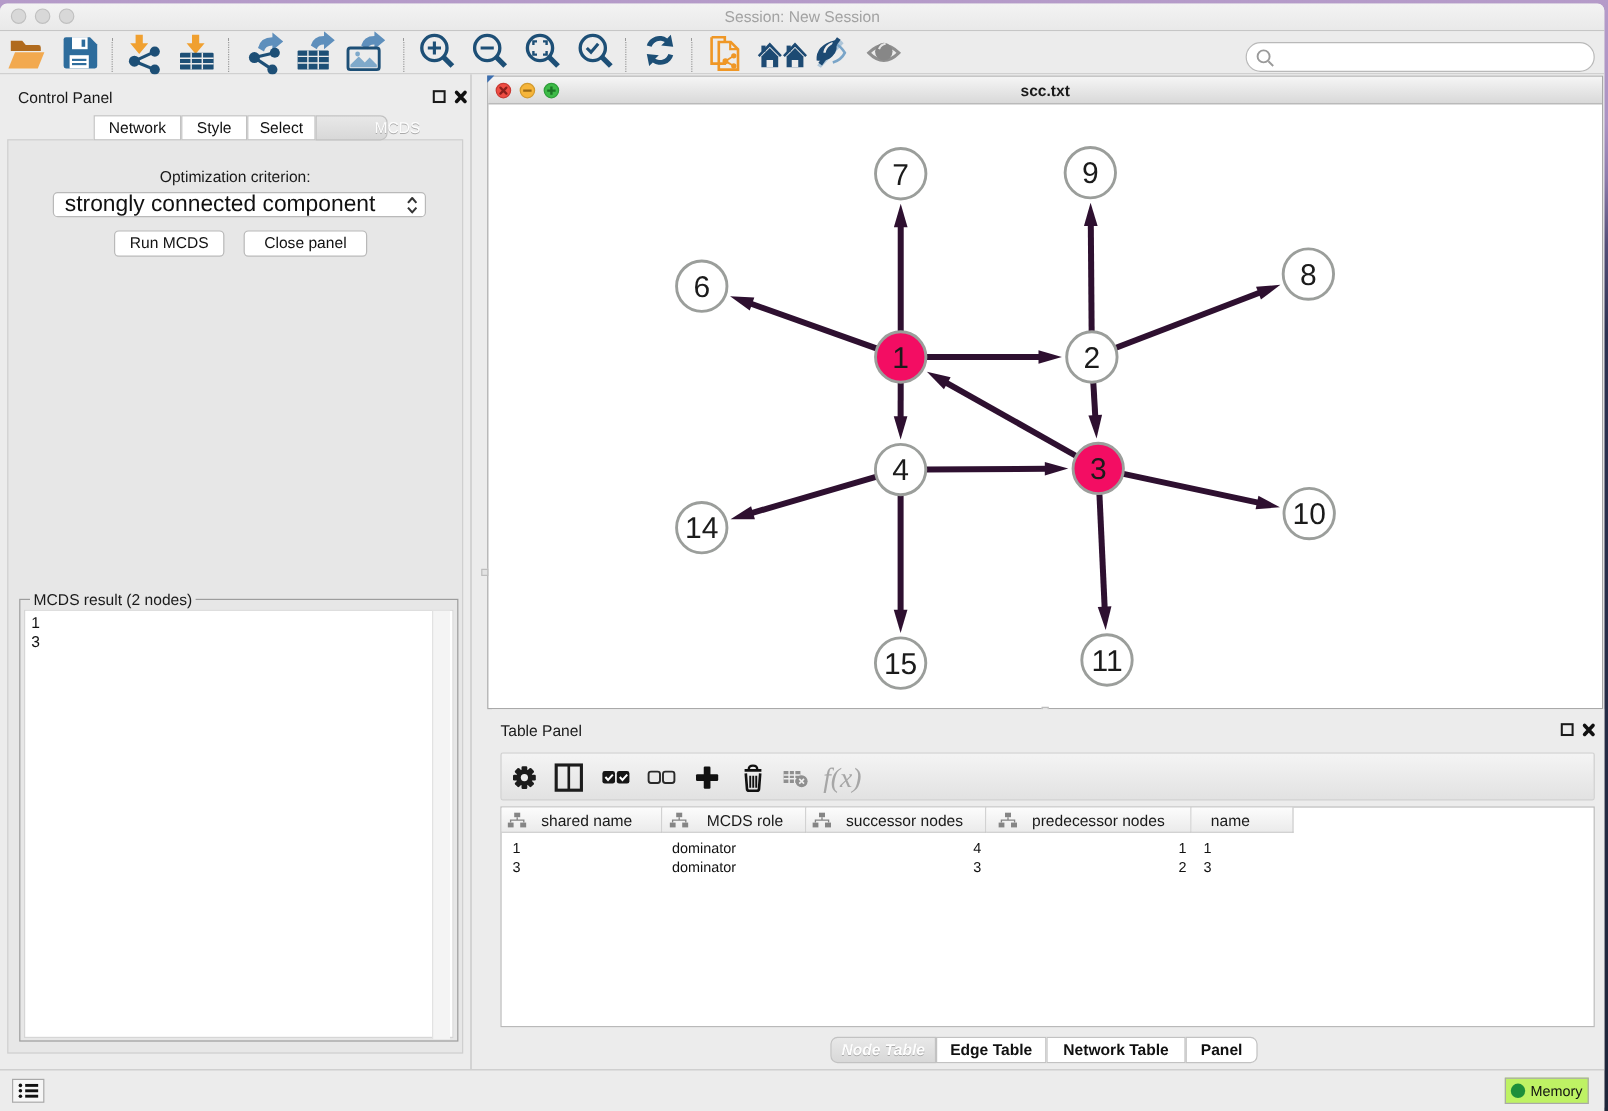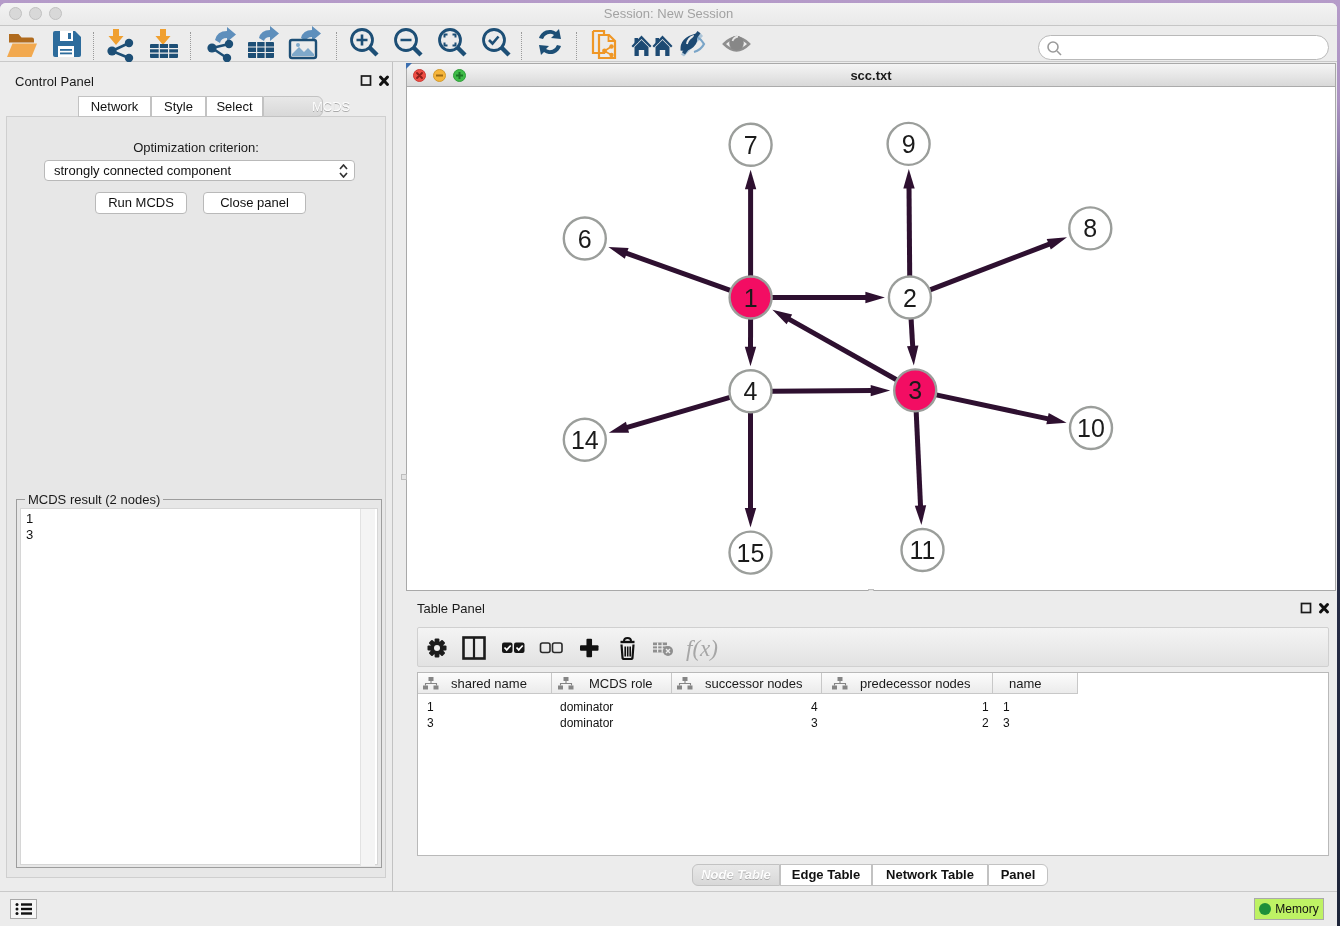--- a/index.html
+++ b/index.html
@@ -31,21 +31,21 @@
 .panel-right-border { position:absolute; left:392px; top:59px; width:1px; height:829px; background:#c2c2c2; }
 .tabs { position:absolute; left:78px; top:93px; height:21px; }
 .tab { position:absolute; top:0; height:21px; background:#fff; border:1px solid #c2c2c2;
   font-size:13px; text-align:center; line-height:19px; color:#111; }
 .tabsel { background:linear-gradient(#e8e8e8,#d8d8d8); color:#fdfdfd;
   text-shadow:0 1px 0 #aaa; }
 .tabpanel { position:absolute; left:6px; top:113px; width:380px; height:762px;
   background:#e7e7e7; border:1px solid #cfcfcf; }
 .optlabel { position:absolute; left:0; top:137px; width:392px; text-align:center; font-size:13px; color:#1a1a1a; }
 .combo { position:absolute; left:44px; top:157px; width:311px; height:21px; background:#fff;
-  border:1px solid #b9b9b9; border-radius:4px; font-size:13px; line-height:19px; padding-left:9px; color:#111; }
+  border:1px solid #b9b9b9; border-radius:4px; font-size:19px; line-height:19px; padding-left:9px; color:#111; }
 .btn { position:absolute; height:22px; background:#fff; border:1px solid #b9b9b9; border-radius:4px;
   font-size:13px; text-align:center; line-height:20px; color:#111; }
 .fieldset { position:absolute; left:16px; top:496px; width:366px; height:369px;
   border:1px solid #9d9d9d; }
 .fieldset-legend { position:absolute; left:8px; top:-8px; background:#e7e7e7; padding:0 3px;
   font-size:13px; color:#1a1a1a; }
 .fs-textarea { position:absolute; left:3px; top:8px; width:358px; height:357px; background:#fff;
   border:1px solid #d6d6d6; font-size:13px; color:#111; line-height:16px; padding:2px 0 0 5px; }
 .fs-scroll { position:absolute; right:2px; top:0px; width:15px; height:357px; background:#f4f4f4;
   border-left:1px solid #e2e2e2; }

